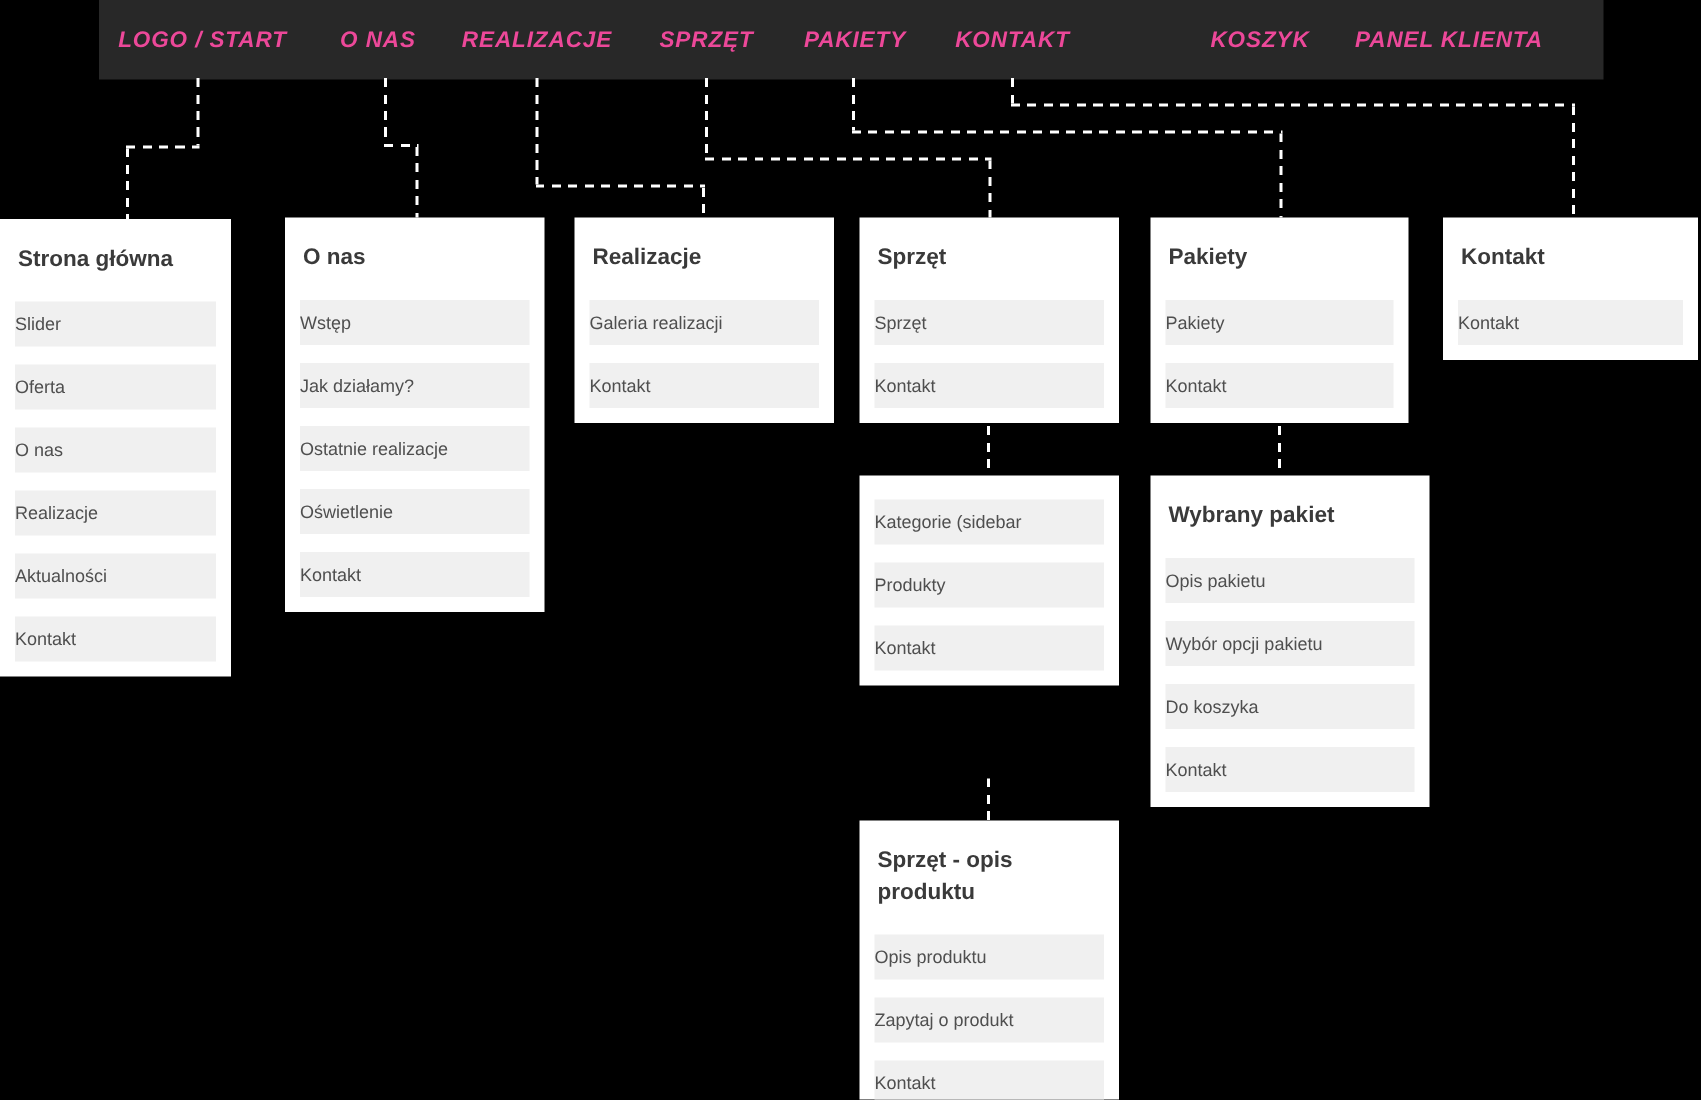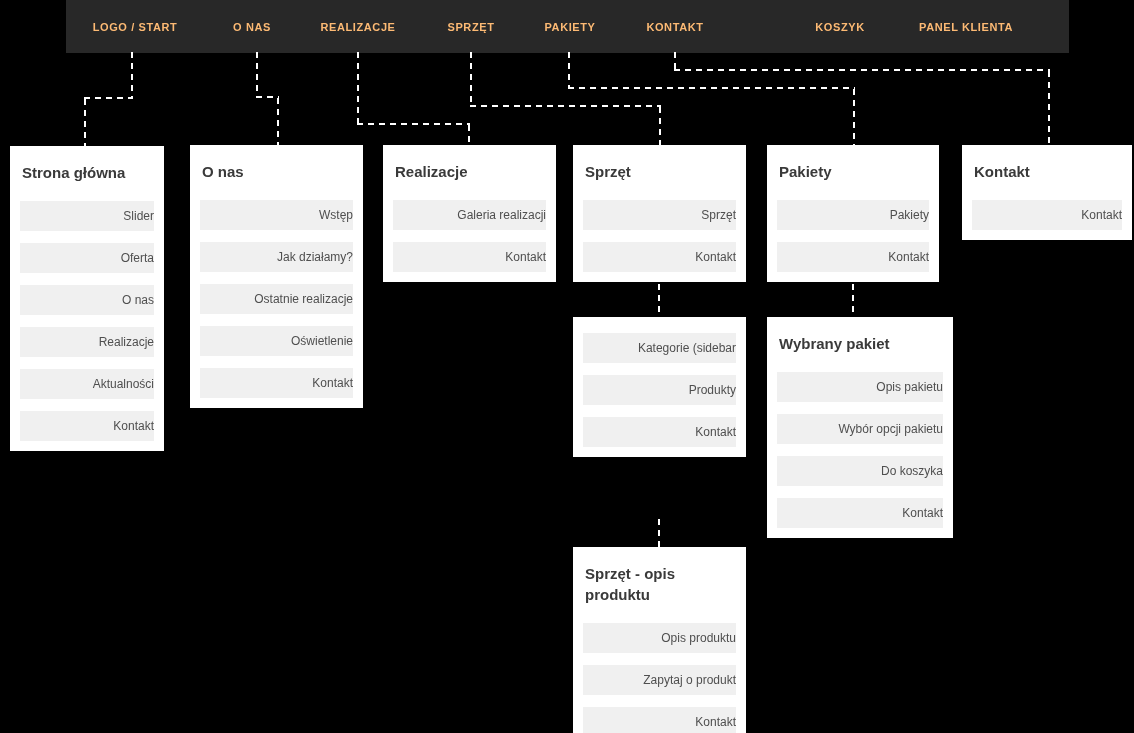--- a/index.html
+++ b/index.html
@@ -8,34 +8,34 @@
     background:#000000;
     font-family:"Liberation Sans", sans-serif;
   }
   
   .navbar{
     position:absolute;left:66px;top:0;width:1003px;height:53px;
     background:#282828;
   }
   .nav-item{
     position:absolute;top:50%;transform:translate(-50%,-50%);
-    color:#fdba74;font-size:11px;font-weight:700;letter-spacing:.6px;
-    white-space:nowrap;cursor:pointer;
+    color:#ec4899;font-size:15px;font-weight:700;letter-spacing:.6px;
+    white-space:nowrap;cursor:pointer;font-style:italic;
   }
   
   .card{
     position:absolute;background:#ffffff;box-sizing:border-box;
     padding:16px 10px 10px 10px;
   }
   .card-title{
     margin:0 0 18px 2px;color:#3a3a3a;font-size:15px;line-height:21px;
     font-weight:700;
   }
   .sec-btn{
-    height:30px;line-height:30px;background:#f0f0f0;text-align:right;
+    height:30px;line-height:30px;background:#f0f0f0;text-align:left;
     color:#4f4f4f;font-size:12px;margin-bottom:12px;cursor:pointer;
     white-space:nowrap;overflow:hidden;
   }
   .sec-btn:last-child{margin-bottom:0;}
   
   .conn-v{
     position:absolute;width:2px;
     background:repeating-linear-gradient(to bottom,#ffffff 0 6px,transparent 6px 11px);
   }
   .conn-h{
@@ -78,21 +78,21 @@
 <div class="conn-v" style="left:853px;top:89px;height:56px"></div>
 
 <div class="conn-v" style="left:674px;top:52px;height:17px"></div>
 <div class="conn-h" style="left:674px;top:69px;width:376px"></div>
 <div class="conn-v" style="left:1048px;top:71px;height:74px"></div>
 
 <div class="conn-v" style="left:658px;top:284px;height:33px"></div>
 <div class="conn-v" style="left:852px;top:284px;height:33px"></div>
 <div class="conn-v" style="left:658px;top:519px;height:28px"></div>
 
-<div class="card" style="left:10px;top:146px;width:154px">
+<div class="card" style="left:0;top:146px;width:154px">
   <h3 class="card-title">Strona główna</h3>
   <div class="sec-btn">Slider</div>
   <div class="sec-btn">Oferta</div>
   <div class="sec-btn">O nas</div>
   <div class="sec-btn">Realizacje</div>
   <div class="sec-btn">Aktualności</div>
   <div class="sec-btn">Kontakt</div>
 </div>
 
 <div class="card" style="left:190px;top:145px;width:173px">

